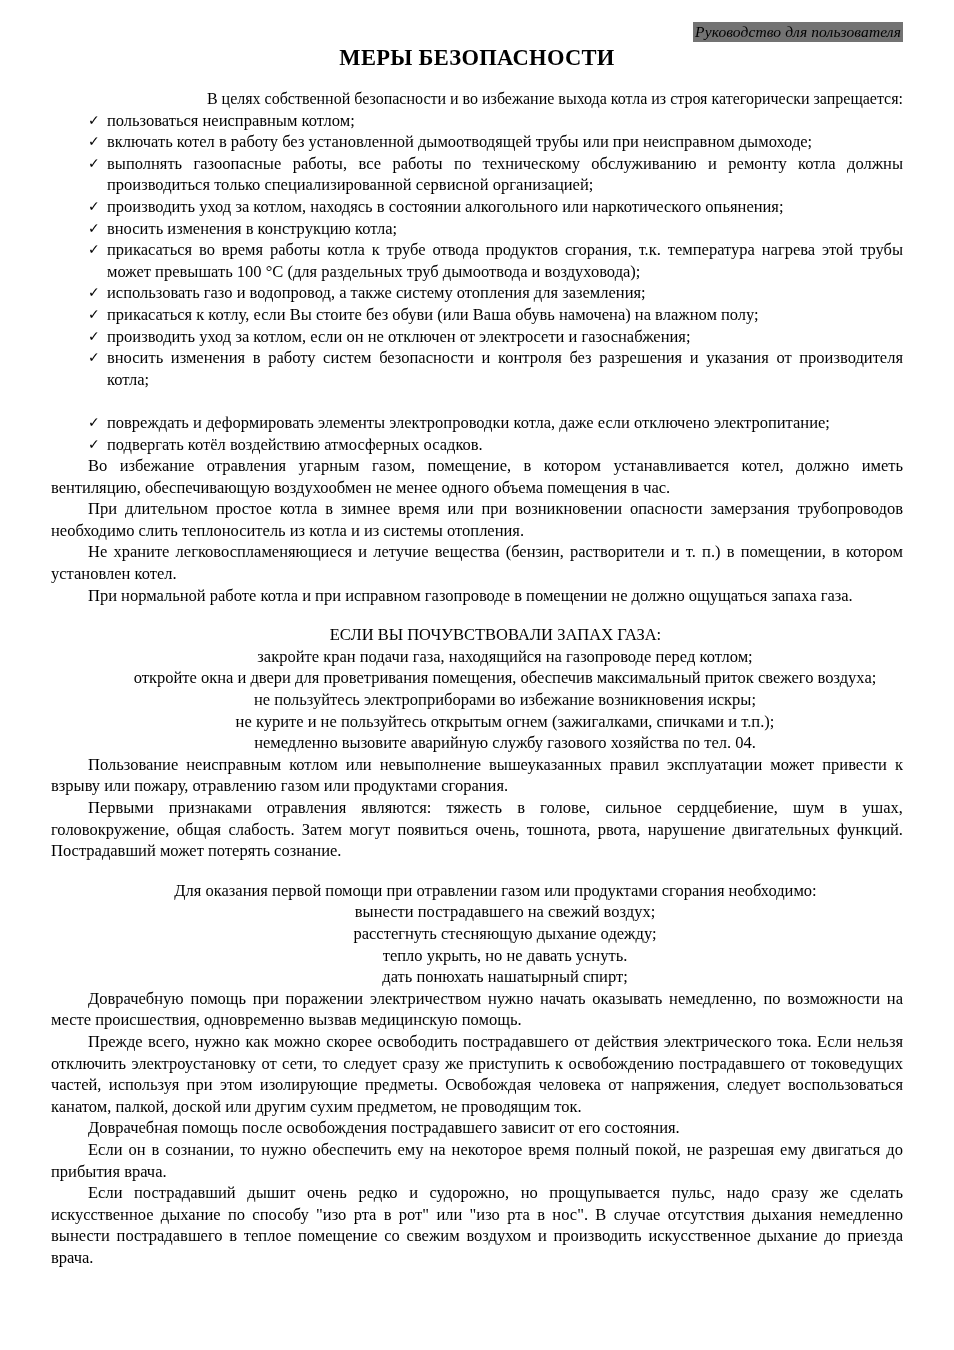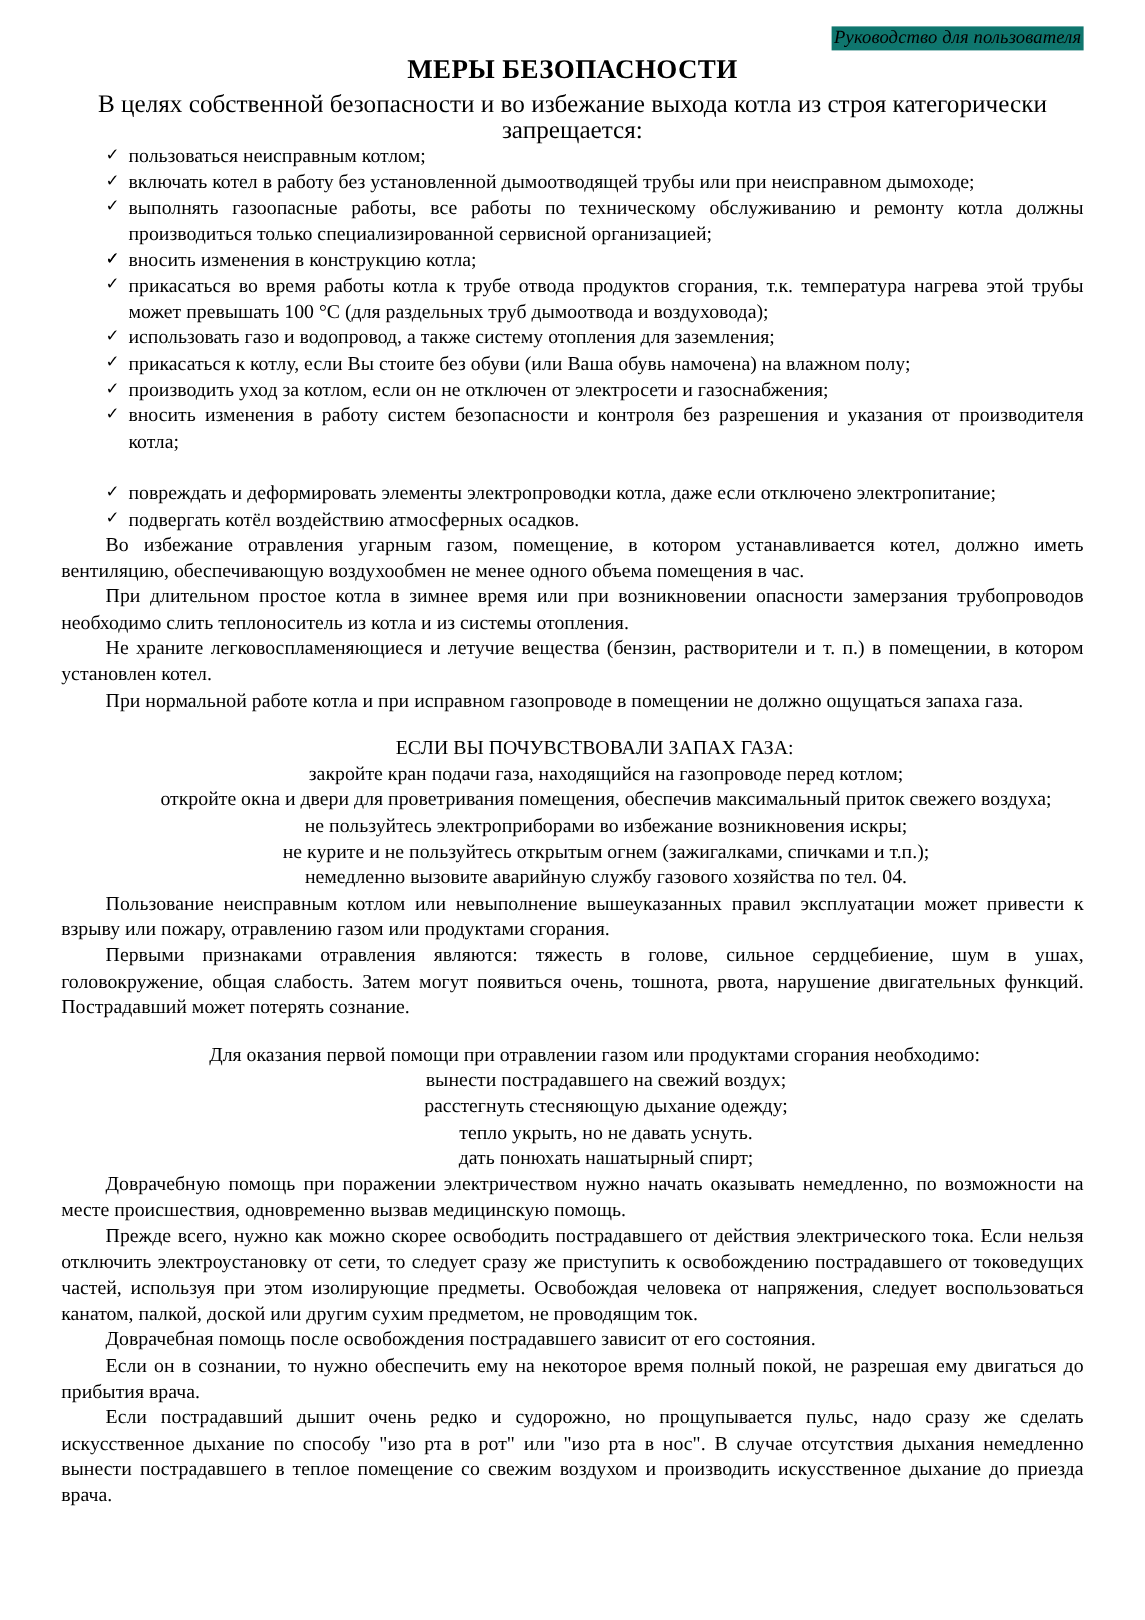--- a/index.html
+++ b/index.html
@@ -29,64 +29,64 @@
     position: absolute;
     top: 22px;
     left: 50px;
     right: 51px;
     height: 21px;
     display: flex;
     justify-content: flex-end;
     align-items: flex-start;
   }
   .header-title {
-    background: #0f766e;
+    background: #737373;
     font-style: italic;
     font-size: 15.5px;
     line-height: 20px;
     padding: 0 2px;
     white-space: nowrap;
     letter-spacing: 0.1px;
   }
 
   
   .content {
     position: absolute;
     top: 44px;
     left: 51px;
     width: 852px;
   }
 
   h1.doc-title {
     font-size: 22.5px;
     font-weight: bold;
     text-align: center;
-    margin: 0 0 4px 0;
+    margin: 0 0 16px 0;
     padding: 0;
     letter-spacing: 0.3px;
     line-height: 28px;
   }
 
   p.para {
     font-size: 16.5px;
     line-height: 21.6px;
     margin: 0;
     padding: 0;
     text-align: justify;
     text-indent: 37px;
     hyphens: none;
   }
 
   
   p.intro {
-    font-size: 21px;
+    font-size: 16px;
     line-height: 21.6px;
     margin: 0;
     text-indent: 0;
-    text-align: center;
+    text-align: right;
   }
 
   
   ul.check-list {
     list-style: none;
     margin: 0;
     padding: 0;
   }
   ul.check-list > li {
     position: relative;
@@ -159,20 +159,21 @@
       <li>
         <span class="tick">✓</span>
         <span class="li-text">включать котел в работу без установленной дымоотводящей трубы или при неисправном дымоходе;</span>
       </li>
       <li>
         <span class="tick">✓</span>
         <span class="li-text">выполнять газоопасные работы, все работы по техническому обслуживанию и ремонту котла должны производиться только специализированной сервисной организацией;</span>
       </li>
       <li>
         <span class="tick">✓</span>
+        <span class="li-text">производить уход за котлом, находясь в состоянии алкогольного или наркотического опьянения;</span>
       </li>
       <li>
         <span class="tick">✓</span>
         <span class="li-text">вносить изменения в конструкцию котла;</span>
       </li>
       <li>
         <span class="tick">✓</span>
         <span class="li-text">прикасаться во время работы котла к трубе отвода продуктов сгорания, т.к. температура нагрева этой трубы может превышать 100 °С (для раздельных труб дымоотвода и воздуховода);</span>
       </li>
       <li>

